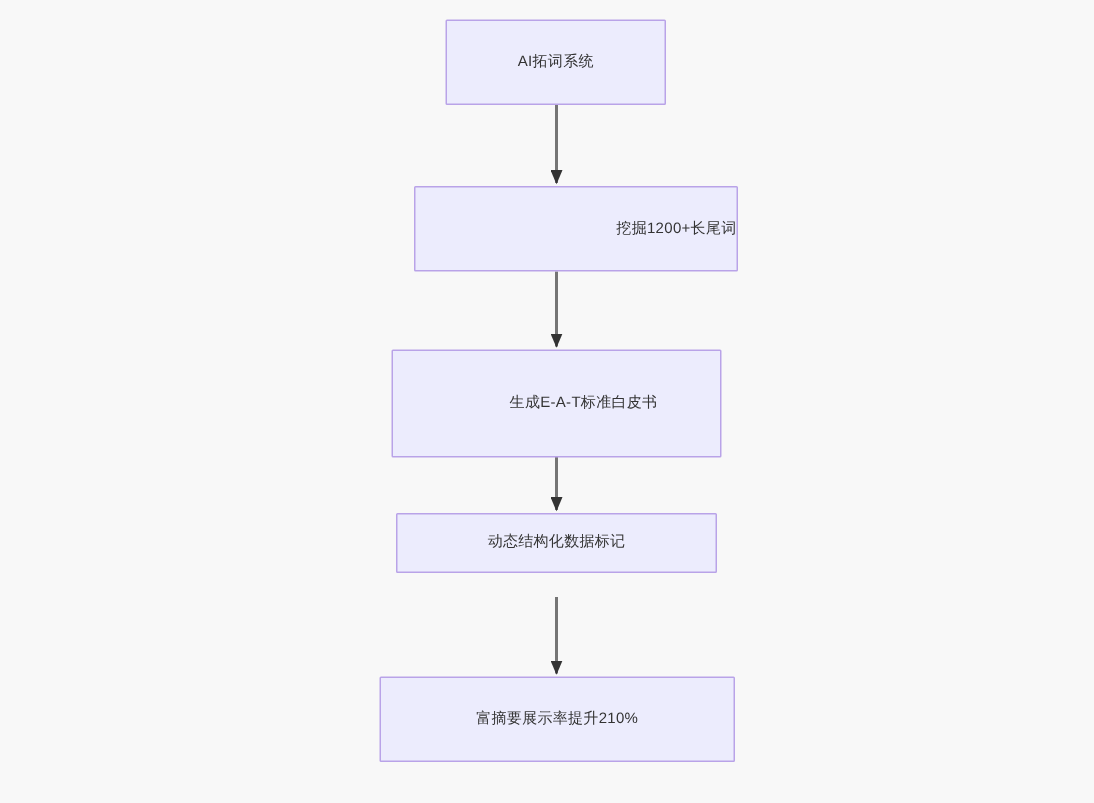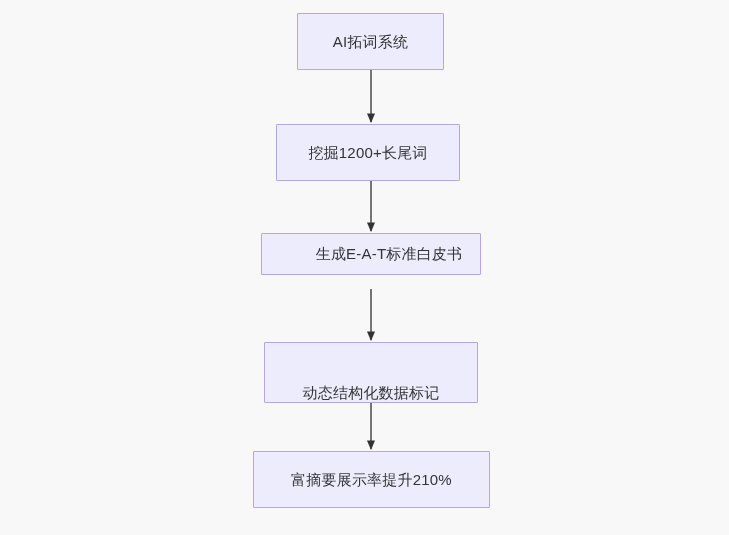--- a/index.html
+++ b/index.html
@@ -29,21 +29,21 @@
   .node {
     position: absolute;
     box-sizing: border-box;
     background: #ececfd;
     border: 1.4px solid #b9a3e8;
     border-radius: 1px;
     display: flex;
     align-items: center;
     justify-content: center;
     color: #333333;
-    font-size: 15px;
+    font-size: 10px;
     line-height: 1.2;
     letter-spacing: 0.2px;
     white-space: nowrap;
   }
   .node-label {
     display: block;
   }
 </style>
 </head>
 <body style="background: rgb(248, 248, 248);">
@@ -59,29 +59,29 @@
     <line x1="371" y1="70" x2="371" y2="122" stroke="#757575" stroke-width="2" marker-end="url(#arrowhead)"></line>
     <line x1="371" y1="181" x2="371" y2="231" stroke="#757575" stroke-width="2" marker-end="url(#arrowhead)"></line>
     <line x1="371" y1="289" x2="371" y2="340" stroke="#757575" stroke-width="2" marker-end="url(#arrowhead)"></line>
     <line x1="371" y1="398" x2="371" y2="449" stroke="#757575" stroke-width="2" marker-end="url(#arrowhead)"></line>
   </svg>
 
   <div class="node" id="n0" style="left: 297px; top: 13px; width: 147px; height: 57px;">
     <span class="node-label">AI拓词系统</span>
   </div>
 
-  <div class="node" id="n1" style="left: 276px; top: 124px; width: 184px; height: 57px;">
+  <div class="node" id="n1" style="left: 276px; top: 124px; width: 216px; height: 57px; justify-content: flex-end;">
     <span class="node-label">挖掘1200+长尾词</span>
   </div>
 
-  <div class="node" id="n2" style="left: 261px; top: 233px; width: 220px; height: 42px; padding-left: 36px;">
+  <div class="node" id="n2" style="left: 261px; top: 233px; width: 220px; height: 72px; padding-left: 36px;">
     <span class="node-label">生成E-A-T标准白皮书</span>
   </div>
 
-  <div class="node" id="n3" style="left: 264px; top: 342px; width: 214px; height: 61px; align-items: flex-end;">
+  <div class="node" id="n3" style="left: 264px; top: 342px; width: 214px; height: 40px;">
     <span class="node-label">动态结构化数据标记</span>
   </div>
 
   <div class="node" id="n4" style="left: 253px; top: 451px; width: 237px; height: 57px; text-align: center;">
     <span class="node-label">富摘要展示率提升210%</span>
   </div>
 
 </div>
 
 </body></html>

